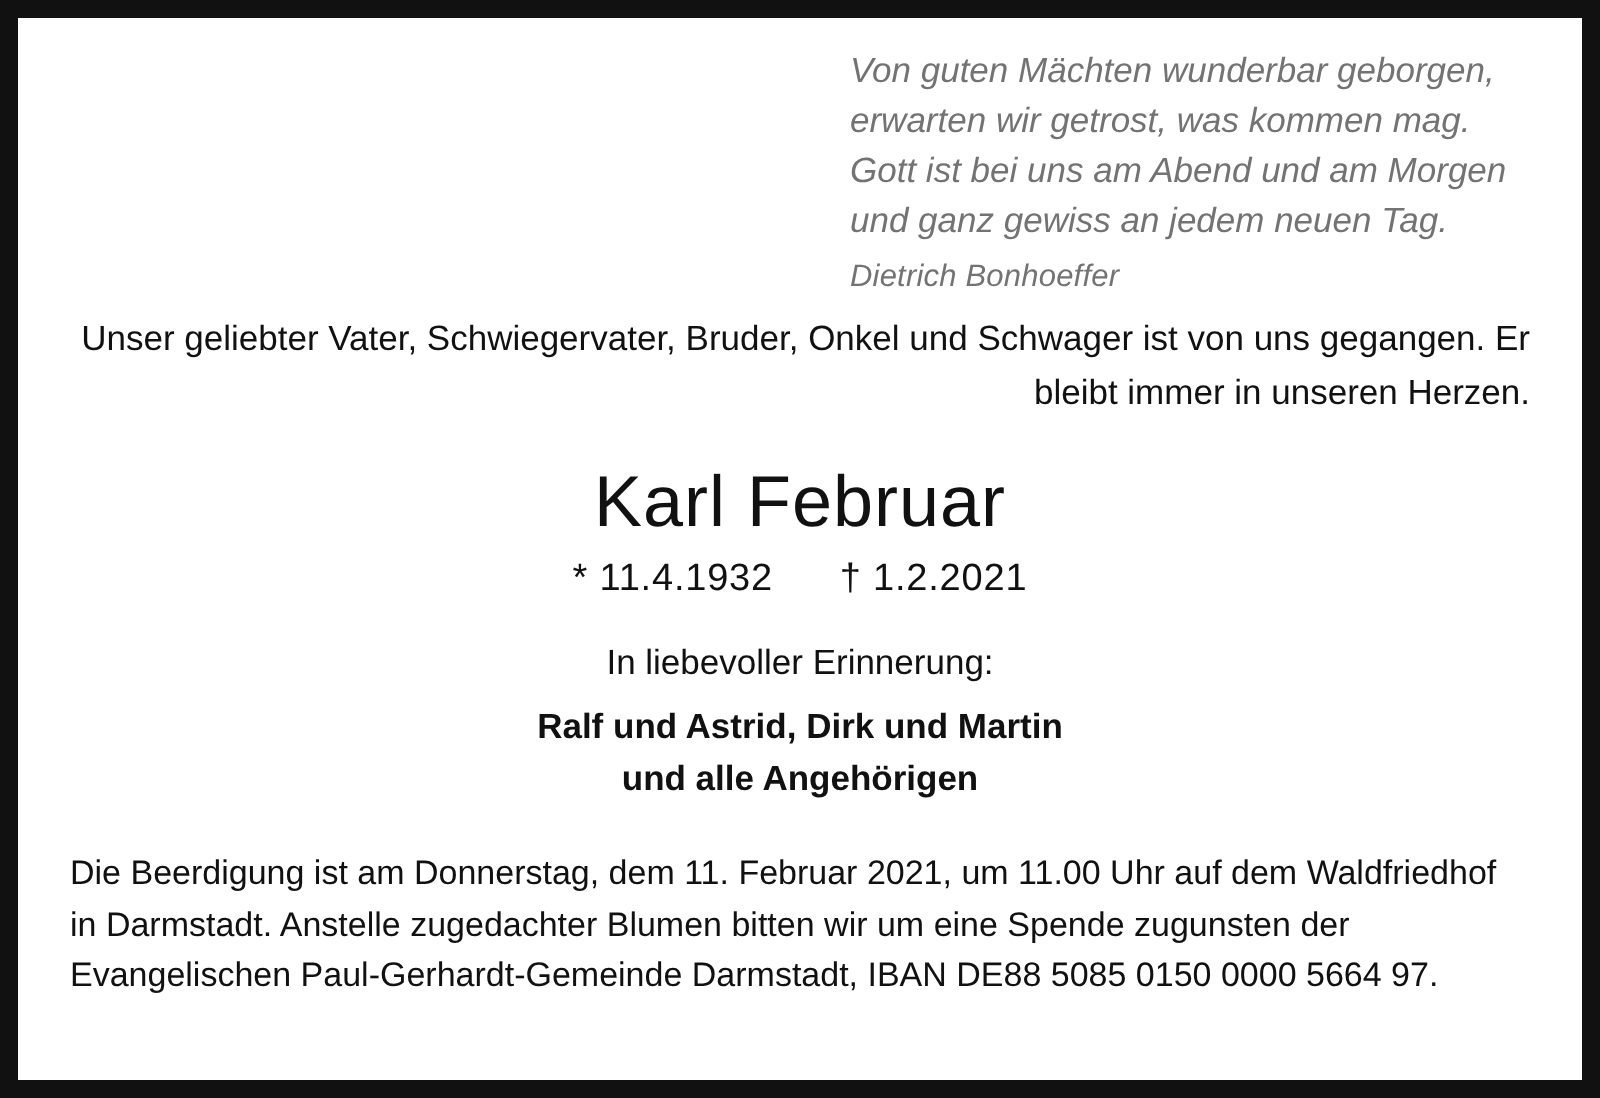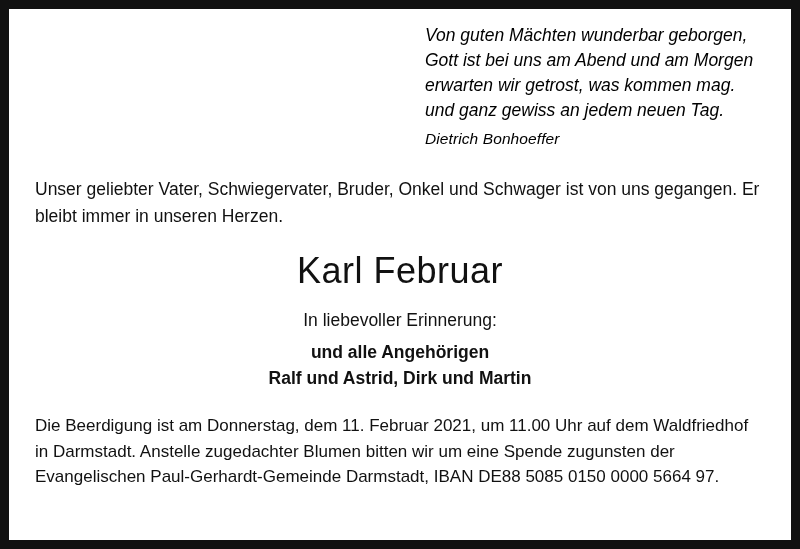--- a/index.html
+++ b/index.html
@@ -22,37 +22,37 @@
     border: 9px solid #111111;
     padding: 14px 26px 10px 26px;
     color: #111111;
   }
   .poem {
     text-align: left;
     margin-left: 390px;
     font-style: italic;
     font-size: 17.5px;
     line-height: 1.42;
-    color: #000000;
+    color: #737373;
   }
   .poem-line {
     white-space: nowrap;
   }
   .poem-author {
     margin-top: 6px;
     text-align: left;
     font-style: italic;
     font-size: 15.5px;
     letter-spacing: 0.1px;
   }
   .intro {
-    margin-top: 26px;
+    margin-top: 6px;
     font-size: 17.5px;
     line-height: 1.5;
-    text-align: left;
+    text-align: right;
   }
   .name {
     margin-top: 22px;
     text-align: center;
     font-size: 36px;
     letter-spacing: 0.5px;
     line-height: 1.1;
   }
   .dates {
     margin-top: 9px;
@@ -83,33 +83,38 @@
     text-align: left;
   }
 </style>
 </head>
 <body>
 
 <div class="obituary">
 
   <div class="poem">
     <div class="poem-line">Von guten Mächten wunderbar geborgen,</div>
+    <div class="poem-line">erwarten wir getrost, was kommen mag.</div>
     <div class="poem-line">Gott ist bei uns am Abend und am Morgen</div>
-    <div class="poem-line">erwarten wir getrost, was kommen mag.</div>
     <div class="poem-line">und ganz gewiss an jedem neuen Tag.</div>
     <div class="poem-author">Dietrich Bonhoeffer</div>
   </div>
 
   <div class="intro">Unser geliebter Vater, Schwiegervater, Bruder, Onkel und Schwager ist von uns gegangen. Er bleibt immer in unseren Herzen.</div>
 
   <div class="name">Karl Februar</div>
 
+  <div class="dates">
+    <span>* 11.4.1932</span>
+    <span class="sep"></span>
+    <span>† 1.2.2021</span>
+  </div>
 
   <div class="memory">In liebevoller Erinnerung:</div>
 
   <div class="family">
+    <div>Ralf und Astrid, Dirk und Martin</div>
     <div>und alle Angehörigen</div>
-    <div>Ralf und Astrid, Dirk und Martin</div>
   </div>
 
   <div class="funeral">Die Beerdigung ist am Donnerstag, dem 11. Februar 2021, um 11.00 Uhr auf dem Waldfriedhof in Darmstadt. Anstelle zugedachter Blumen bitten wir um eine Spende zugunsten der Evangelischen Paul-Gerhardt-Gemeinde Darmstadt, IBAN DE88 5085 0150 0000 5664 97.</div>
 
 </div>
 
 </body></html>

